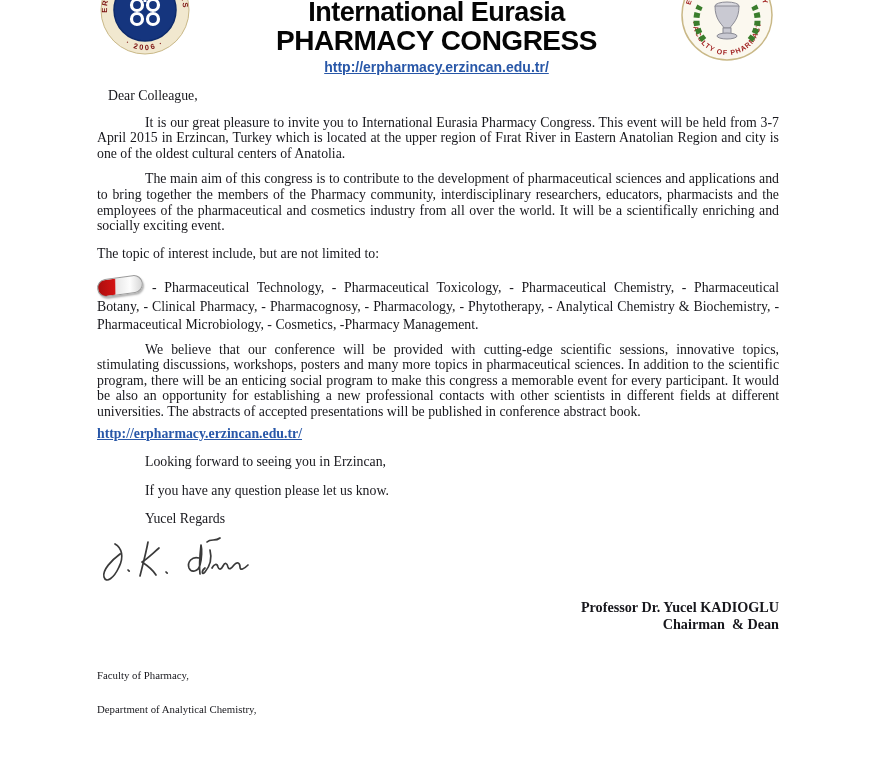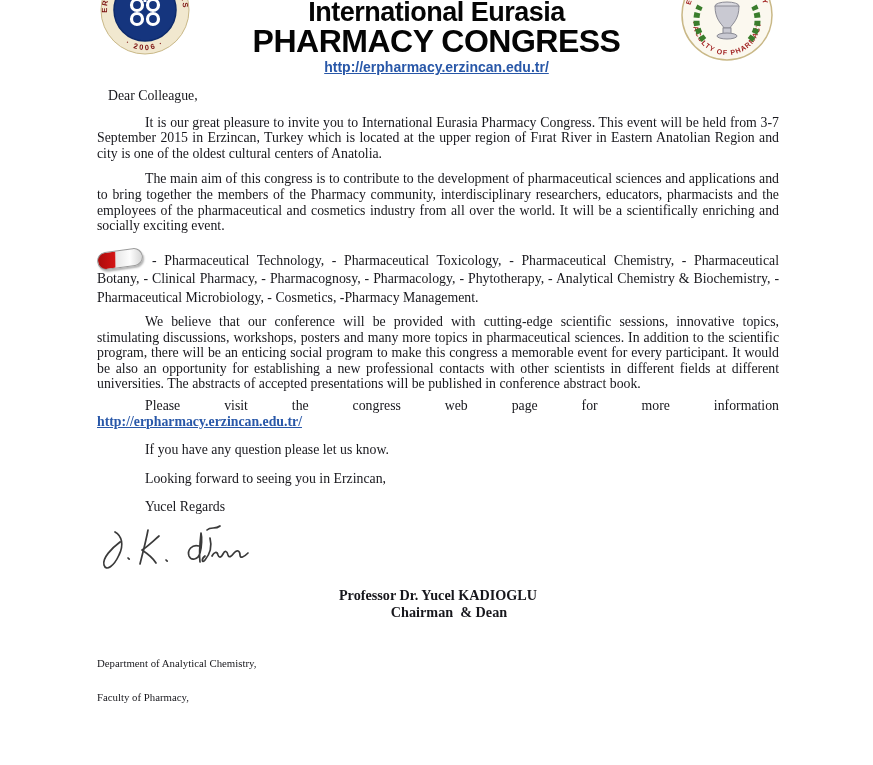--- a/index.html
+++ b/index.html
@@ -3,21 +3,21 @@
 <meta charset="utf-8">
 <style>
   html,body{margin:0;padding:0;background:#fff;}
   .page{position:relative;width:873px;height:765px;background:#ffffff;overflow:hidden;
         font-family:"Liberation Serif",serif;color:#17171c;}
   
   .header{position:relative;height:57px;}
   .title-line{position:relative;text-align:center;font-family:"Liberation Sans",sans-serif;
               font-weight:bold;color:#050505;letter-spacing:-0.5px;}
   .title-line.l1{font-size:27px;line-height:28px;margin-top:-2px;}
-  .title-line.l2{font-size:32px;line-height:30px;}
+  .title-line.l2{font-size:28px;line-height:30px;}
   .logo{position:absolute;}
   .logo-left{left:99px;top:-34px;}
   .logo-right{left:680px;top:-30px;}
   .top-url{ text-align:center;margin-top:3px;}
   .top-url a{color:#2857a8;font-family:"Liberation Sans",sans-serif;font-weight:bold;
              font-size:14px;text-decoration:underline;cursor:pointer;}
   
   .body{width:682px;margin:12px 0 0 97px;font-size:13.8px;line-height:15.6px;text-align:justify;}
   .salutation{text-align:left;margin:0 0 11px 11px;}
   p.para{margin:0 0 10px 0;text-indent:48px;}
@@ -25,22 +25,22 @@
   .topics{line-height:18.4px;margin:16px 0 7px 0;}
   .pill{display:inline-block;width:44px;height:16px;border-radius:9px;margin-right:9px;
         vertical-align:-3px;border:1px solid #9a9a9a;
         background:linear-gradient(97deg,#a90d0d 0%,#d31414 38%,#e7e7e7 41%,#fdfdfd 72%,#d3d3d3 100%);
         box-shadow:1px 2px 2px rgba(0,0,0,.30);transform:rotate(-8deg);}
   .visit-line{text-indent:48px;text-align:justify;text-align-last:justify;margin:2px 0 0 0;}
   .visit-url{text-align:left;margin:0;}
   .visit-url a{color:#2857a8;font-weight:bold;text-decoration:underline;cursor:pointer;}
   .short-line{text-align:left;margin:13px 0 0 48px;}
   .signature{margin:8px 0 0 4px;}
-  .signer-name{font-weight:bold;text-align:center;margin-top:7px;font-size:14.2px;}
-  .signer-title{font-weight:bold;text-align:center;margin:2px 0 0 22px;font-size:14.2px;white-space:pre-wrap;}
+  .signer-name{font-weight:bold;text-align:right;margin-top:7px;font-size:14.2px;}
+  .signer-title{font-weight:bold;text-align:right;margin:2px 0 0 22px;font-size:14.2px;white-space:pre-wrap;}
   .footer{margin-top:15px;font-size:10.8px;line-height:11.3px;text-align:left;white-space:pre-wrap;}
 </style>
 </head>
 <body>
 
 <div class="page">
 
   <div class="header">
 
     <div class="logo logo-left">
@@ -108,38 +108,38 @@
   </div>
 
   <div class="top-url">
     <a>http://erpharmacy.erzincan.edu.tr/</a>
   </div>
 
   <div class="body">
 
     <div class="salutation">Dear Colleague,</div>
 
-    <p class="para">It is our great pleasure to invite you to International Eurasia Pharmacy Congress. This event will be held from 3-7 September 2015 in Erzincan, Turkey which is located at the upper region of Fırat River in Eastern Anatolian Region and city is one of the oldest cultural centers of Anatolia.</p>
+    <p class="para">It is our great pleasure to invite you to International Eurasia Pharmacy Congress. This event will be held from 3-7 April 2015 in Erzincan, Turkey which is located at the upper region of Fırat River in Eastern Anatolian Region and city is one of the oldest cultural centers of Anatolia.</p>
 
     <p class="para">The main aim of this congress is to contribute to the development of pharmaceutical sciences and applications and to bring together the members of the Pharmacy community, interdisciplinary researchers, educators, pharmacists and the employees of the pharmaceutical and cosmetics industry from all over the world. It will be a scientifically enriching and socially exciting event.</p>
 
+    <div class="topics-intro">The topic of interest include, but are not limited to:</div>
 
     <div class="topics">
       <span class="pill"></span><span>- Pharmaceutical Technology, - Pharmaceutical Toxicology, - Pharmaceutical Chemistry, - Pharmaceutical Botany, - Clinical Pharmacy, - Pharmacognosy, - Pharmacology, - Phytotherapy, - Analytical Chemistry &amp; Biochemistry, - Pharmaceutical Microbiology, - Cosmetics, -Pharmacy Management.</span>
     </div>
 
     <p class="para" style="margin-bottom:6px;">We believe that our conference will be provided with cutting-edge scientific sessions, innovative topics, stimulating discussions, workshops, posters and many more topics in pharmaceutical sciences. In addition to the scientific program, there will be an enticing social program to make this congress a memorable event for every participant. It would be also an opportunity for establishing a new professional contacts with other scientists in different fields at different universities. The abstracts of accepted presentations will be published in conference abstract book.</p>
 
-    <div class="visit-line">Please visit the congress web page for more information</div>
     <div class="visit-url">
       <a>http://erpharmacy.erzincan.edu.tr/</a>
     </div>
 
+    <div class="short-line">Looking forward to seeing you in Erzincan,</div>
     <div class="short-line">If you have any question please let us know.</div>
-    <div class="short-line">Looking forward to seeing you in Erzincan,</div>
     <div class="short-line">Yucel Regards</div>
 
     <div class="signature">
       <svg width="175" height="54" viewBox="0 0 175 54">
         <g stroke="#3a3a3a" stroke-width="1.7" fill="none" stroke-linecap="round" stroke-linejoin="round">
           <path d="M14,9 C21,13 23,22 18,32 C13,43 5,49 3,42 C1,35 11,25 19,19"></path>
           <path d="M27,35 l1.2,1.2"></path>
           <path d="M47,7 C45,18 42,29 39,41"></path>
           <path d="M58,13 C51,19 46,24 41,27 C47,31 52,35 55,40"></path>
           <path d="M65,37 l1.2,1.2"></path>
@@ -148,22 +148,22 @@
           <path d="M109,15 C111,23 109,31 104,37 C101,41 100,36 104,33"></path>
           <path d="M111,33 C113,29 116,28 117,32 C118,35 120,35 122,31 C124,27 126,28 127,32 C128,35 130,34 133,30 C136,26 139,28 139,32 C139,36 143,34 147,30"></path>
         </g>
       </svg>
     </div>
 
     <div class="signer-name">Professor Dr. Yucel KADIOGLU</div>
     <div class="signer-title">Chairman  &amp; Dean</div>
 
     <div class="footer">
+      <div>Faculty of Pharmacy,</div>
       <div>Department of Analytical Chemistry,</div>
-      <div>Faculty of Pharmacy,</div>
       
       
       
       
     </div>
 
   </div>
 </div>
 
 </body></html>

